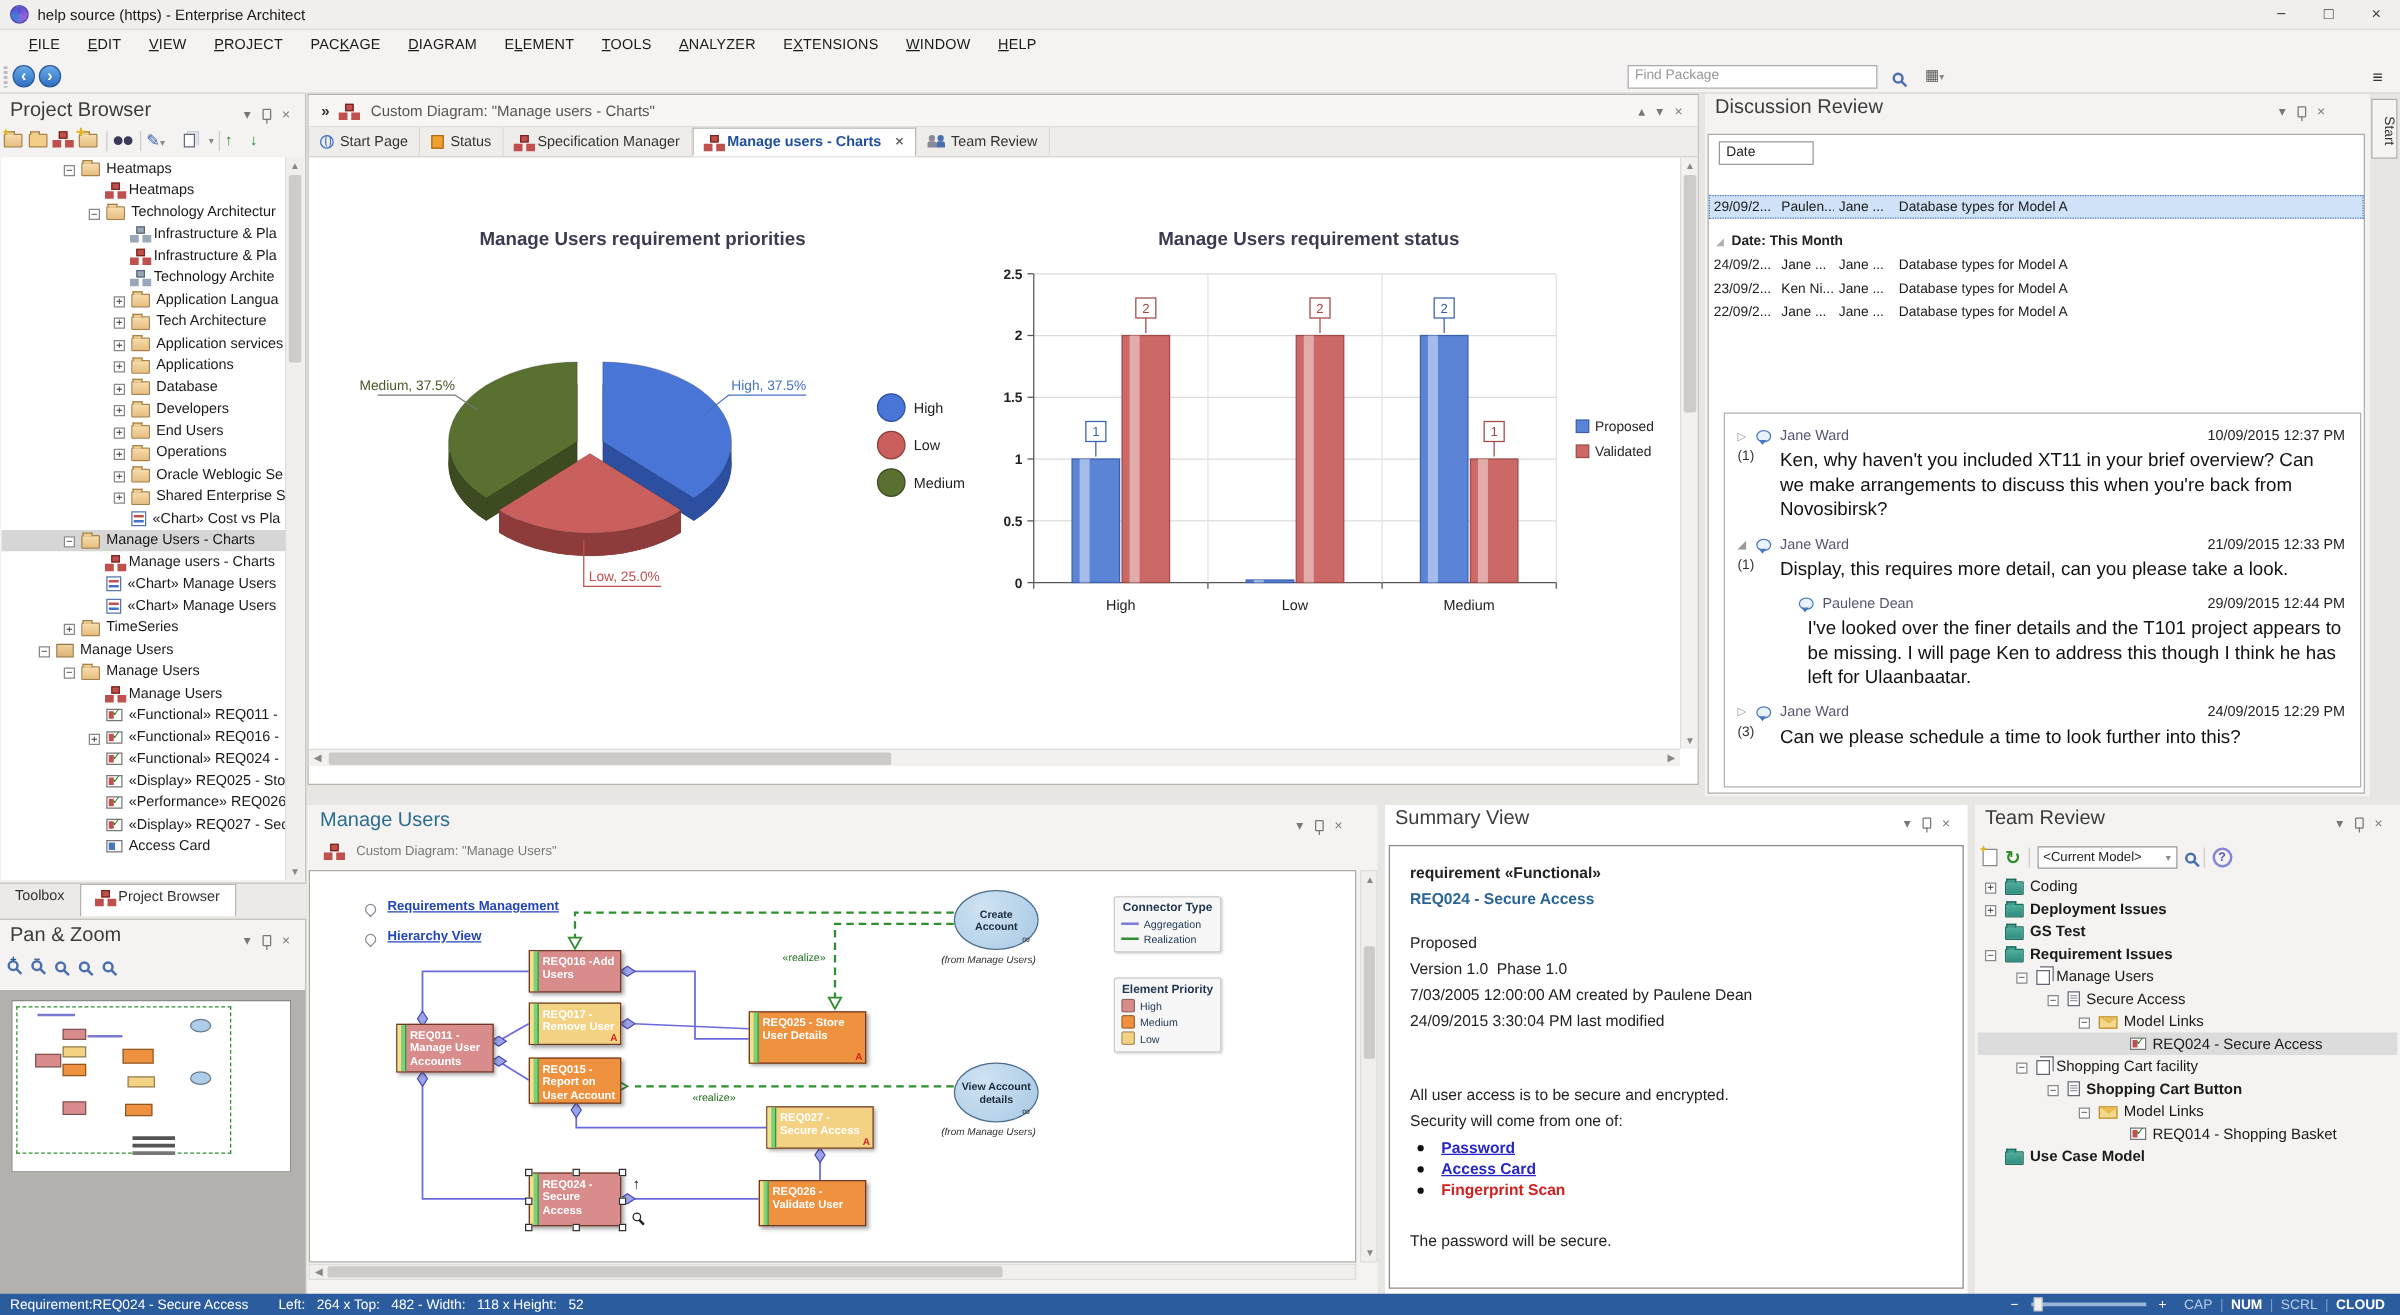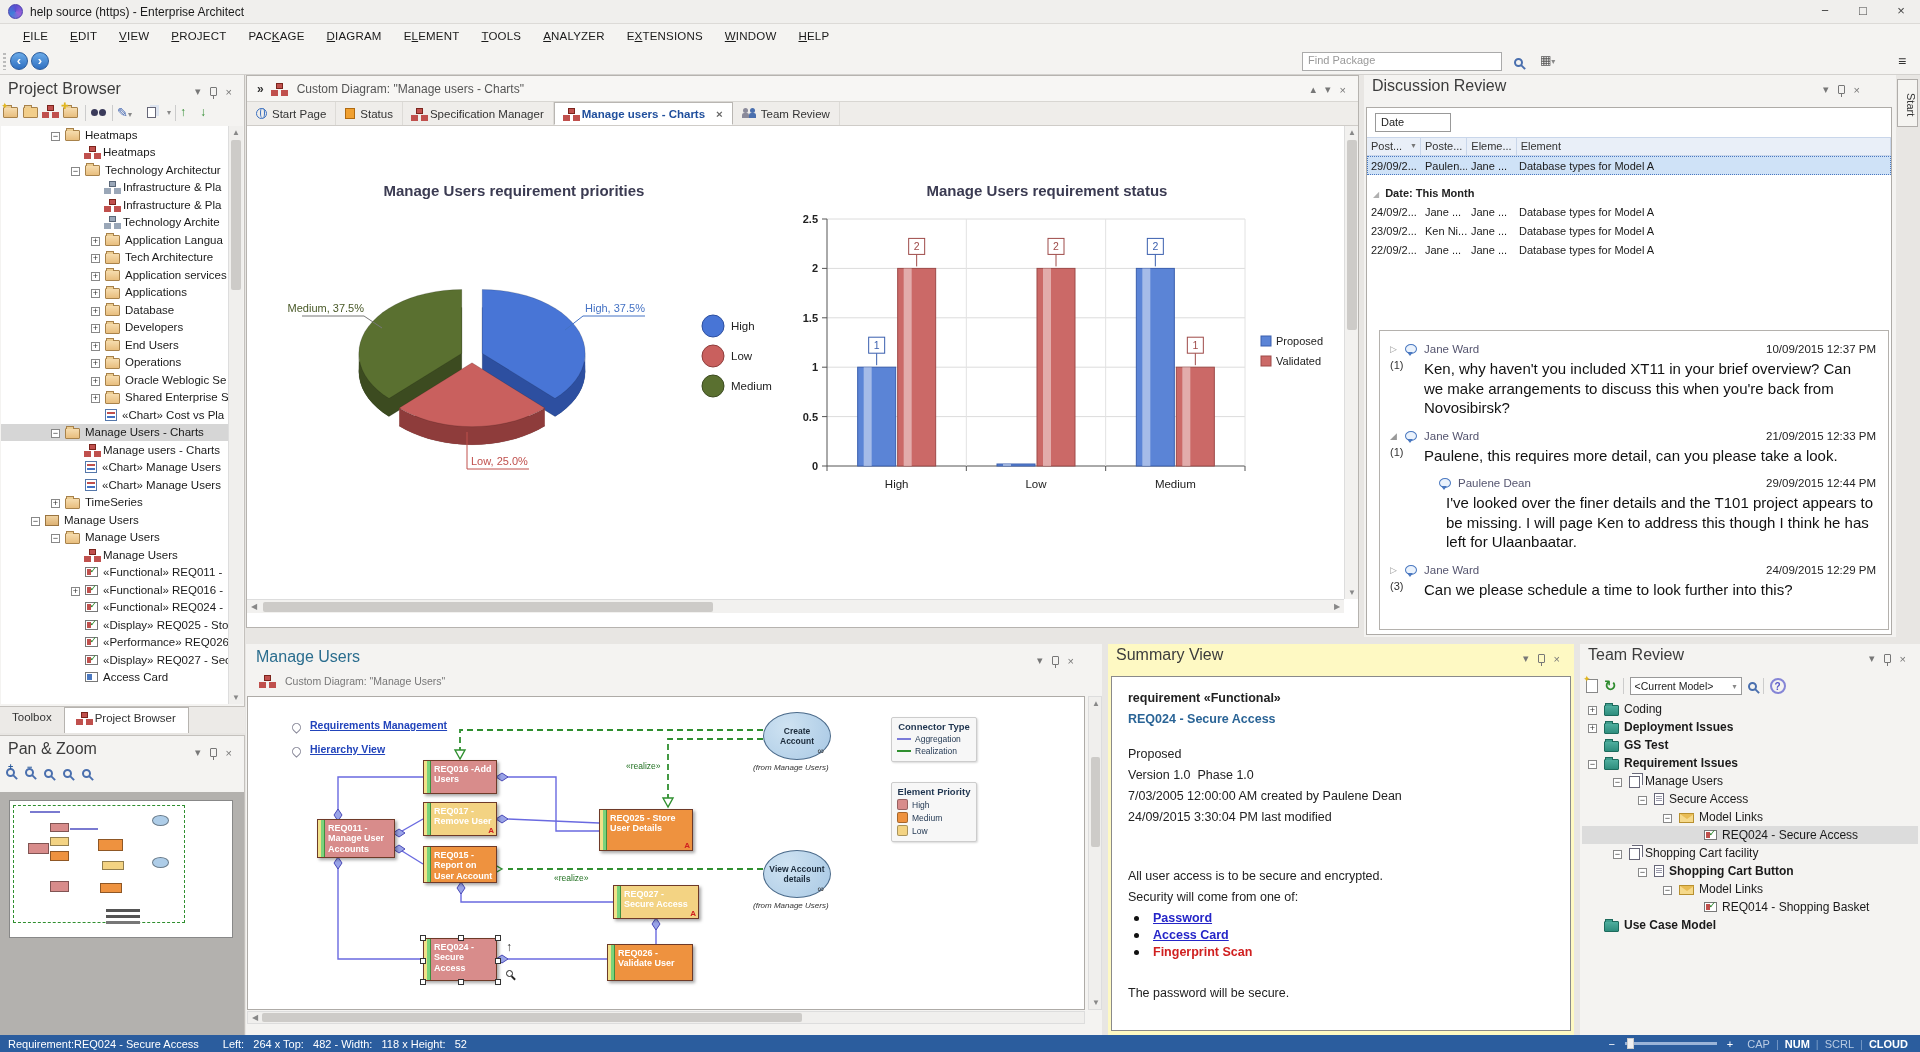--- a/index.html
+++ b/index.html
@@ -131,21 +131,21 @@
   .mu-link{position:absolute;font-size:10.5px;font-weight:bold;color:#2244bb;text-decoration:underline;}
   .lnk-ico{position:absolute;width:9px;height:9px;border:1.5px solid #8a8a9a;border-radius:50% 50% 50% 0;transform:rotate(-45deg);}
   .mu-leg{position:absolute;background:#f7f7f7;border:1px solid #ccc;border-radius:2px;box-shadow:1px 1px 2px rgba(0,0,0,.15);padding:3px 5px;}
   .mu-leg .lt{font-size:9.5px;font-weight:bold;color:#1f3550;text-align:center;margin-bottom:2px;}
   .legline{display:flex;align-items:center;gap:4px;font-size:8.5px;color:#1f3550;margin:2px 0;}
   .realize{position:absolute;font-size:8.5px;color:#1f6f1f;}
   .selico{position:absolute;color:#222;font-size:12px;}
   .minimag{position:absolute;width:7px;height:7px;border:1.5px solid #222;border-radius:50%;}
   .minimag:after{content:'';position:absolute;width:5px;height:1.5px;background:#222;transform:rotate(45deg);right:-4px;bottom:-2px;}
   
-  #sum-panel{left:1108px;top:644px;width:466px;height:391px;background:#fef9c3;}
+  #sum-panel{left:1108px;top:644px;width:466px;height:391px;background:#ffffff;}
   #sum-body{position:absolute;left:3px;top:32px;width:460px;height:355px;background:#fff;border:1px solid #8a8a8a;padding:14px 16px;overflow:hidden;}
   .sum-line{font-size:12.5px;color:#222;margin-bottom:7px;}
   .sum-bullet{display:flex;gap:14px;font-size:12.5px;margin:1px 0 3px 6px;align-items:center;}
   .dot{width:5px;height:5px;border-radius:50%;background:#111;}
   .sl-link{color:#2525c8;font-weight:bold;text-decoration:underline;}
   .sl-red{color:#d02020;font-weight:bold;}
   
   #team-panel{left:1580px;top:644px;width:340px;height:391px;background:#f4f3f1;}
   #team-tools{position:absolute;left:2px;top:30px;width:336px;height:24px;display:flex;align-items:center;gap:6px;padding:0 4px;}
   #team-sel{width:112px;height:18px;border:1px solid #999;background:#fff;font-size:10.5px;padding:1px 4px;color:#222;display:flex;justify-content:space-between;align-items:center;}
@@ -575,26 +575,20 @@
 
   <div id="disc-panel" class="abs">
     <div class="abs panel-title" style="left:8px;top:2px;text-align:right;">Discussion Review</div>
     <div class="ptbtns" style="right:36px;top:8px;">
       <span>▾</span>
       <span class="pin"></span>
       <span>×</span>
     </div>
     <div id="disc-body">
       <div id="disc-filter">Date</div>
-      <div id="disc-head">
-          <div class="dh-c" style="flex: 0 0 54px;">Post...<span style="position: absolute; right: 3px; top: 4px; font-size: 7px; color: rgb(119, 119, 119);">▼</span></div>
-          <div class="dh-c" style="flex: 0 0 46px;">Poste...</div>
-          <div class="dh-c" style="flex: 0 0 48px;">Eleme...</div>
-          <div class="dh-c" style="flex: 1 1 0%;">Element</div>
-        </div>
       <div id="disc-rows" style="position:absolute;left:0;top:48px;width:524px;">
           <div class="d-row sel">
             <span class="d-c" style="flex: 0 0 54px;">29/09/2...</span>
             <span class="d-c" style="flex: 0 0 46px;">Paulen...</span>
             <span class="d-c" style="flex: 0 0 48px;">Jane ...</span>
             <span class="d-c" style="flex: 1 1 0%;">Database types for Model A</span>
           </div>
           <div style="height: 6px;"></div>
           <div class="d-group"><span class="tri">◢</span><span>Date: This Month</span></div>
           <div class="d-row">
@@ -632,21 +626,21 @@
           </div>
           <div>
             <div class="th-head">
               <span class="th-exp">◢</span>
               <span class="bub"></span>
               <span class="th-auth">Jane Ward</span>
               <span class="th-time">21/09/2015 12:33 PM</span>
             </div>
             <div class="th-body">
               <span class="th-count">(1)</span>
-              <div class="th-text">Paulene, this requires more detail, can you please take a look.</div>
+              <div class="th-text">Display, this requires more detail, can you please take a look.</div>
             </div>
           </div>
           <div style="margin-left: 34px;">
             <div class="th-head">
               <span class="th-exp"></span>
               <span class="bub" style=""></span>
               <span class="th-auth">Paulene Dean</span>
               <span class="th-time">29/09/2015 12:44 PM</span>
             </div>
             <div class="th-body">

